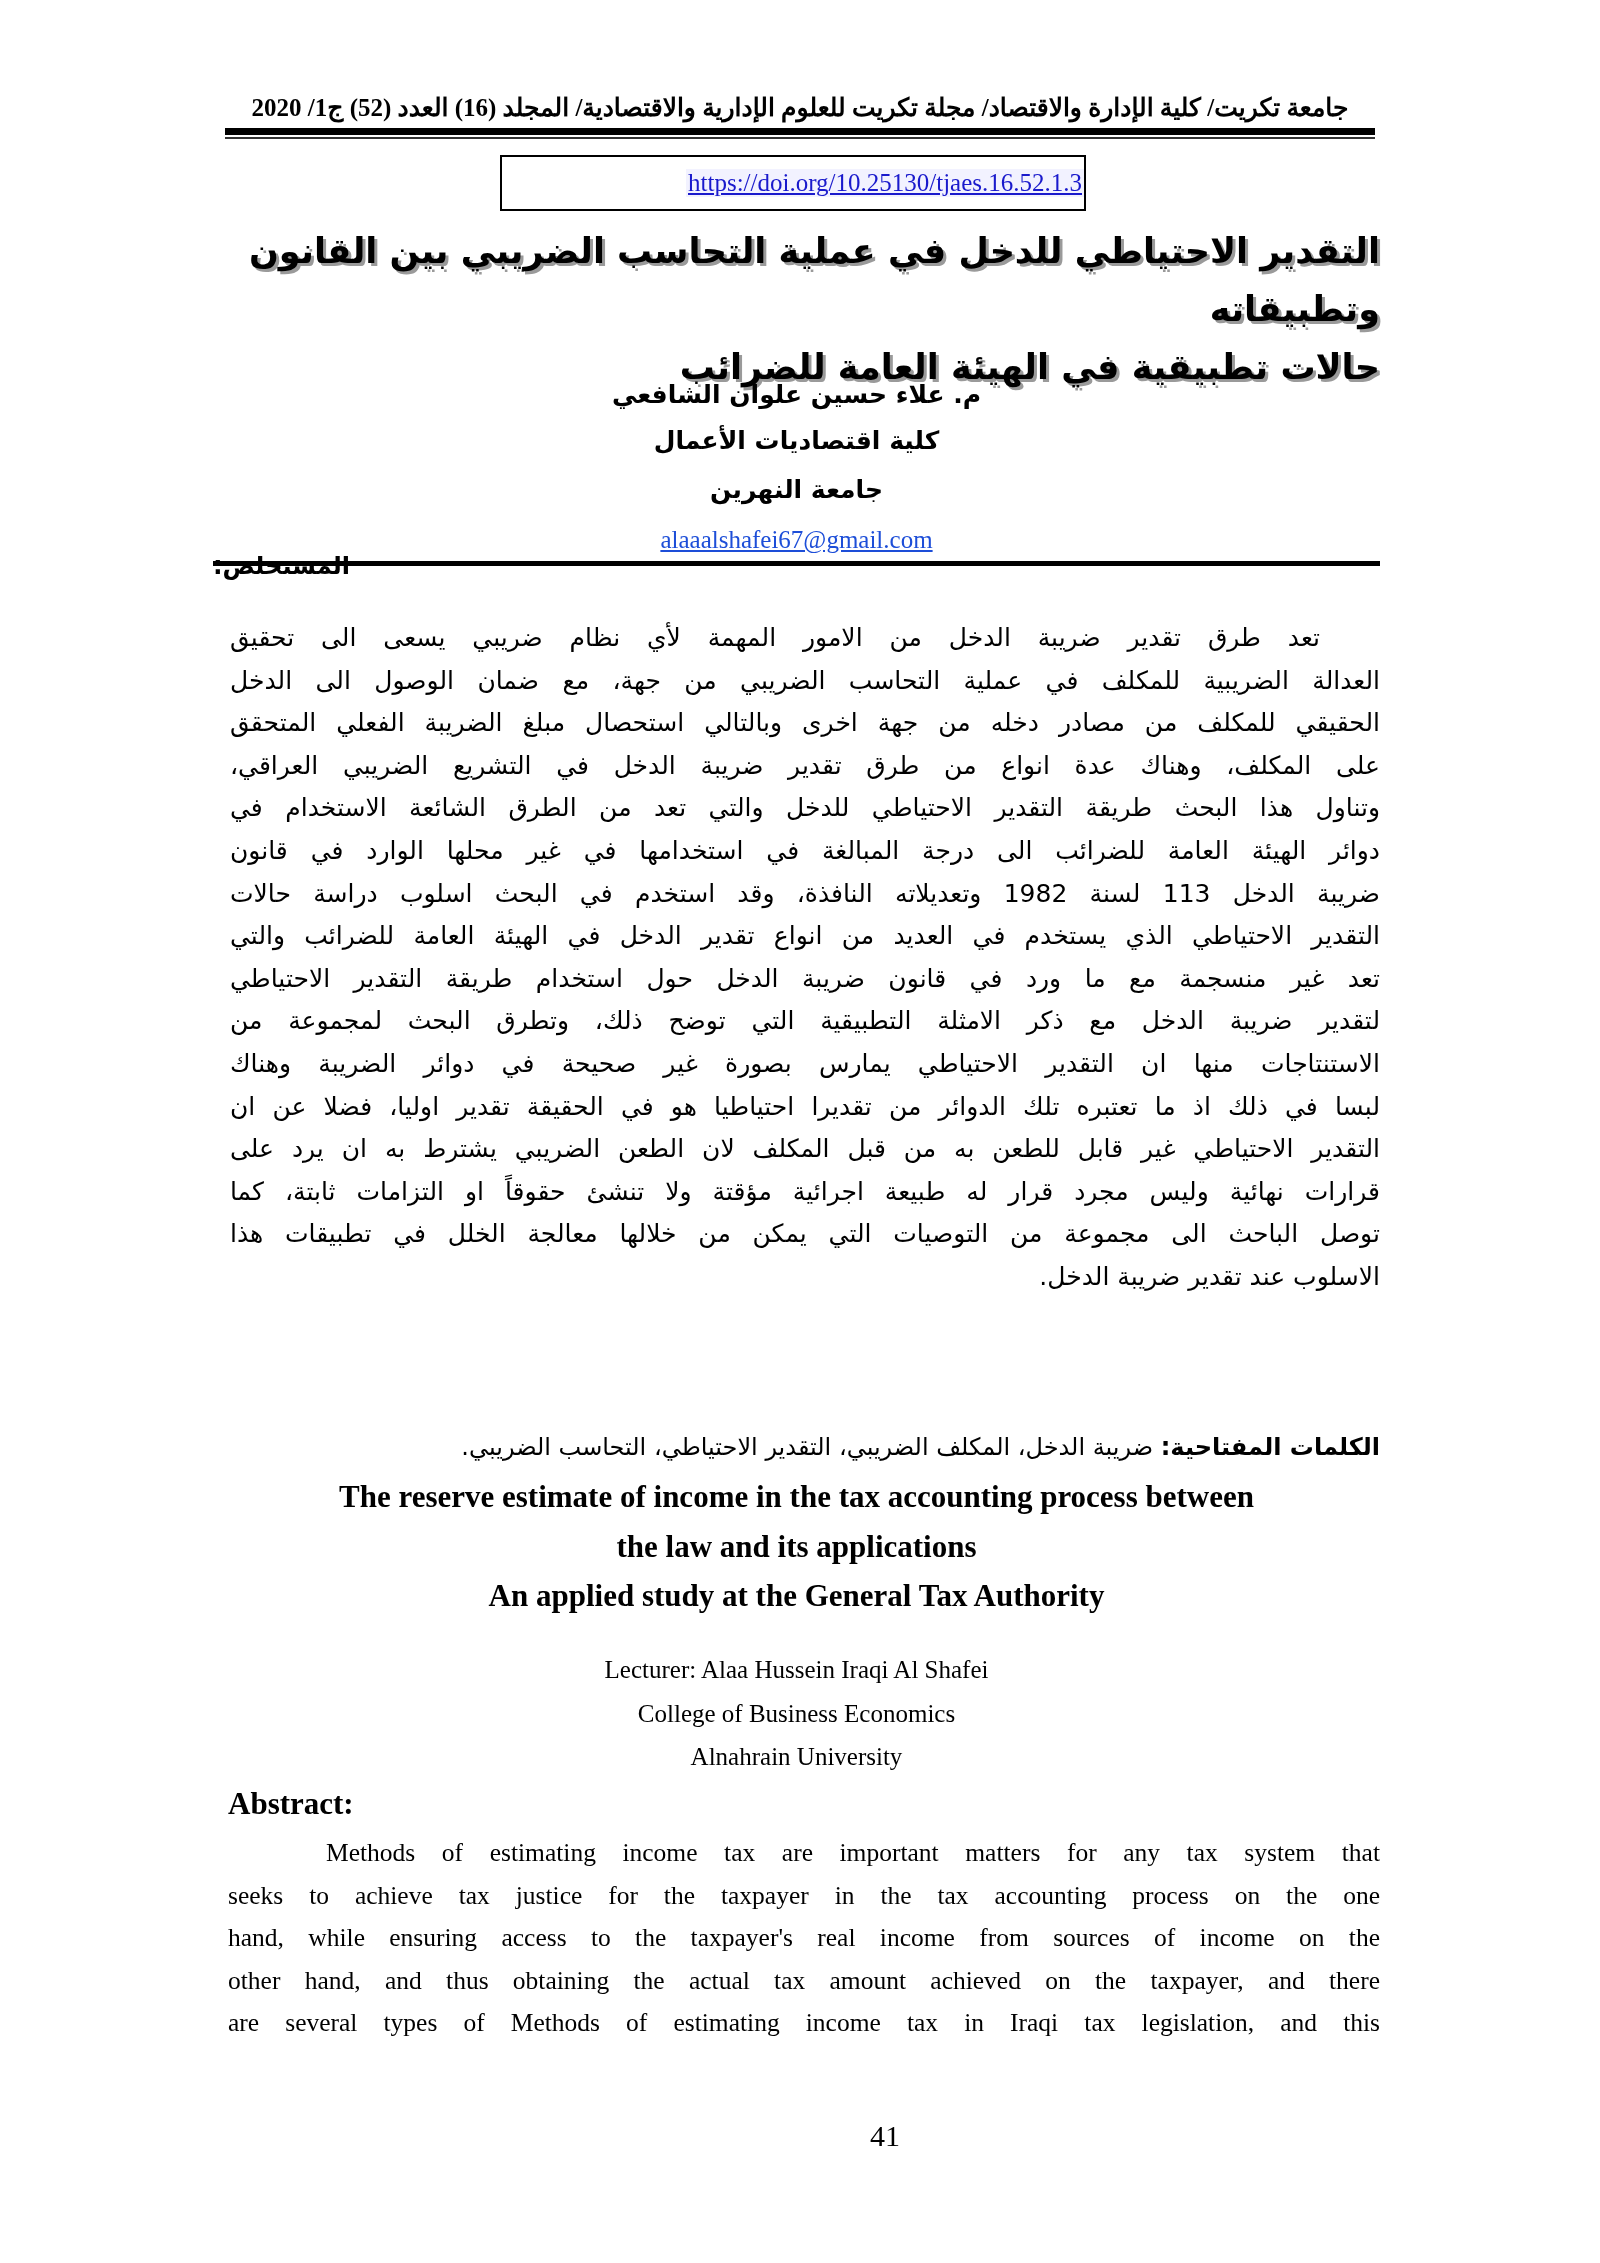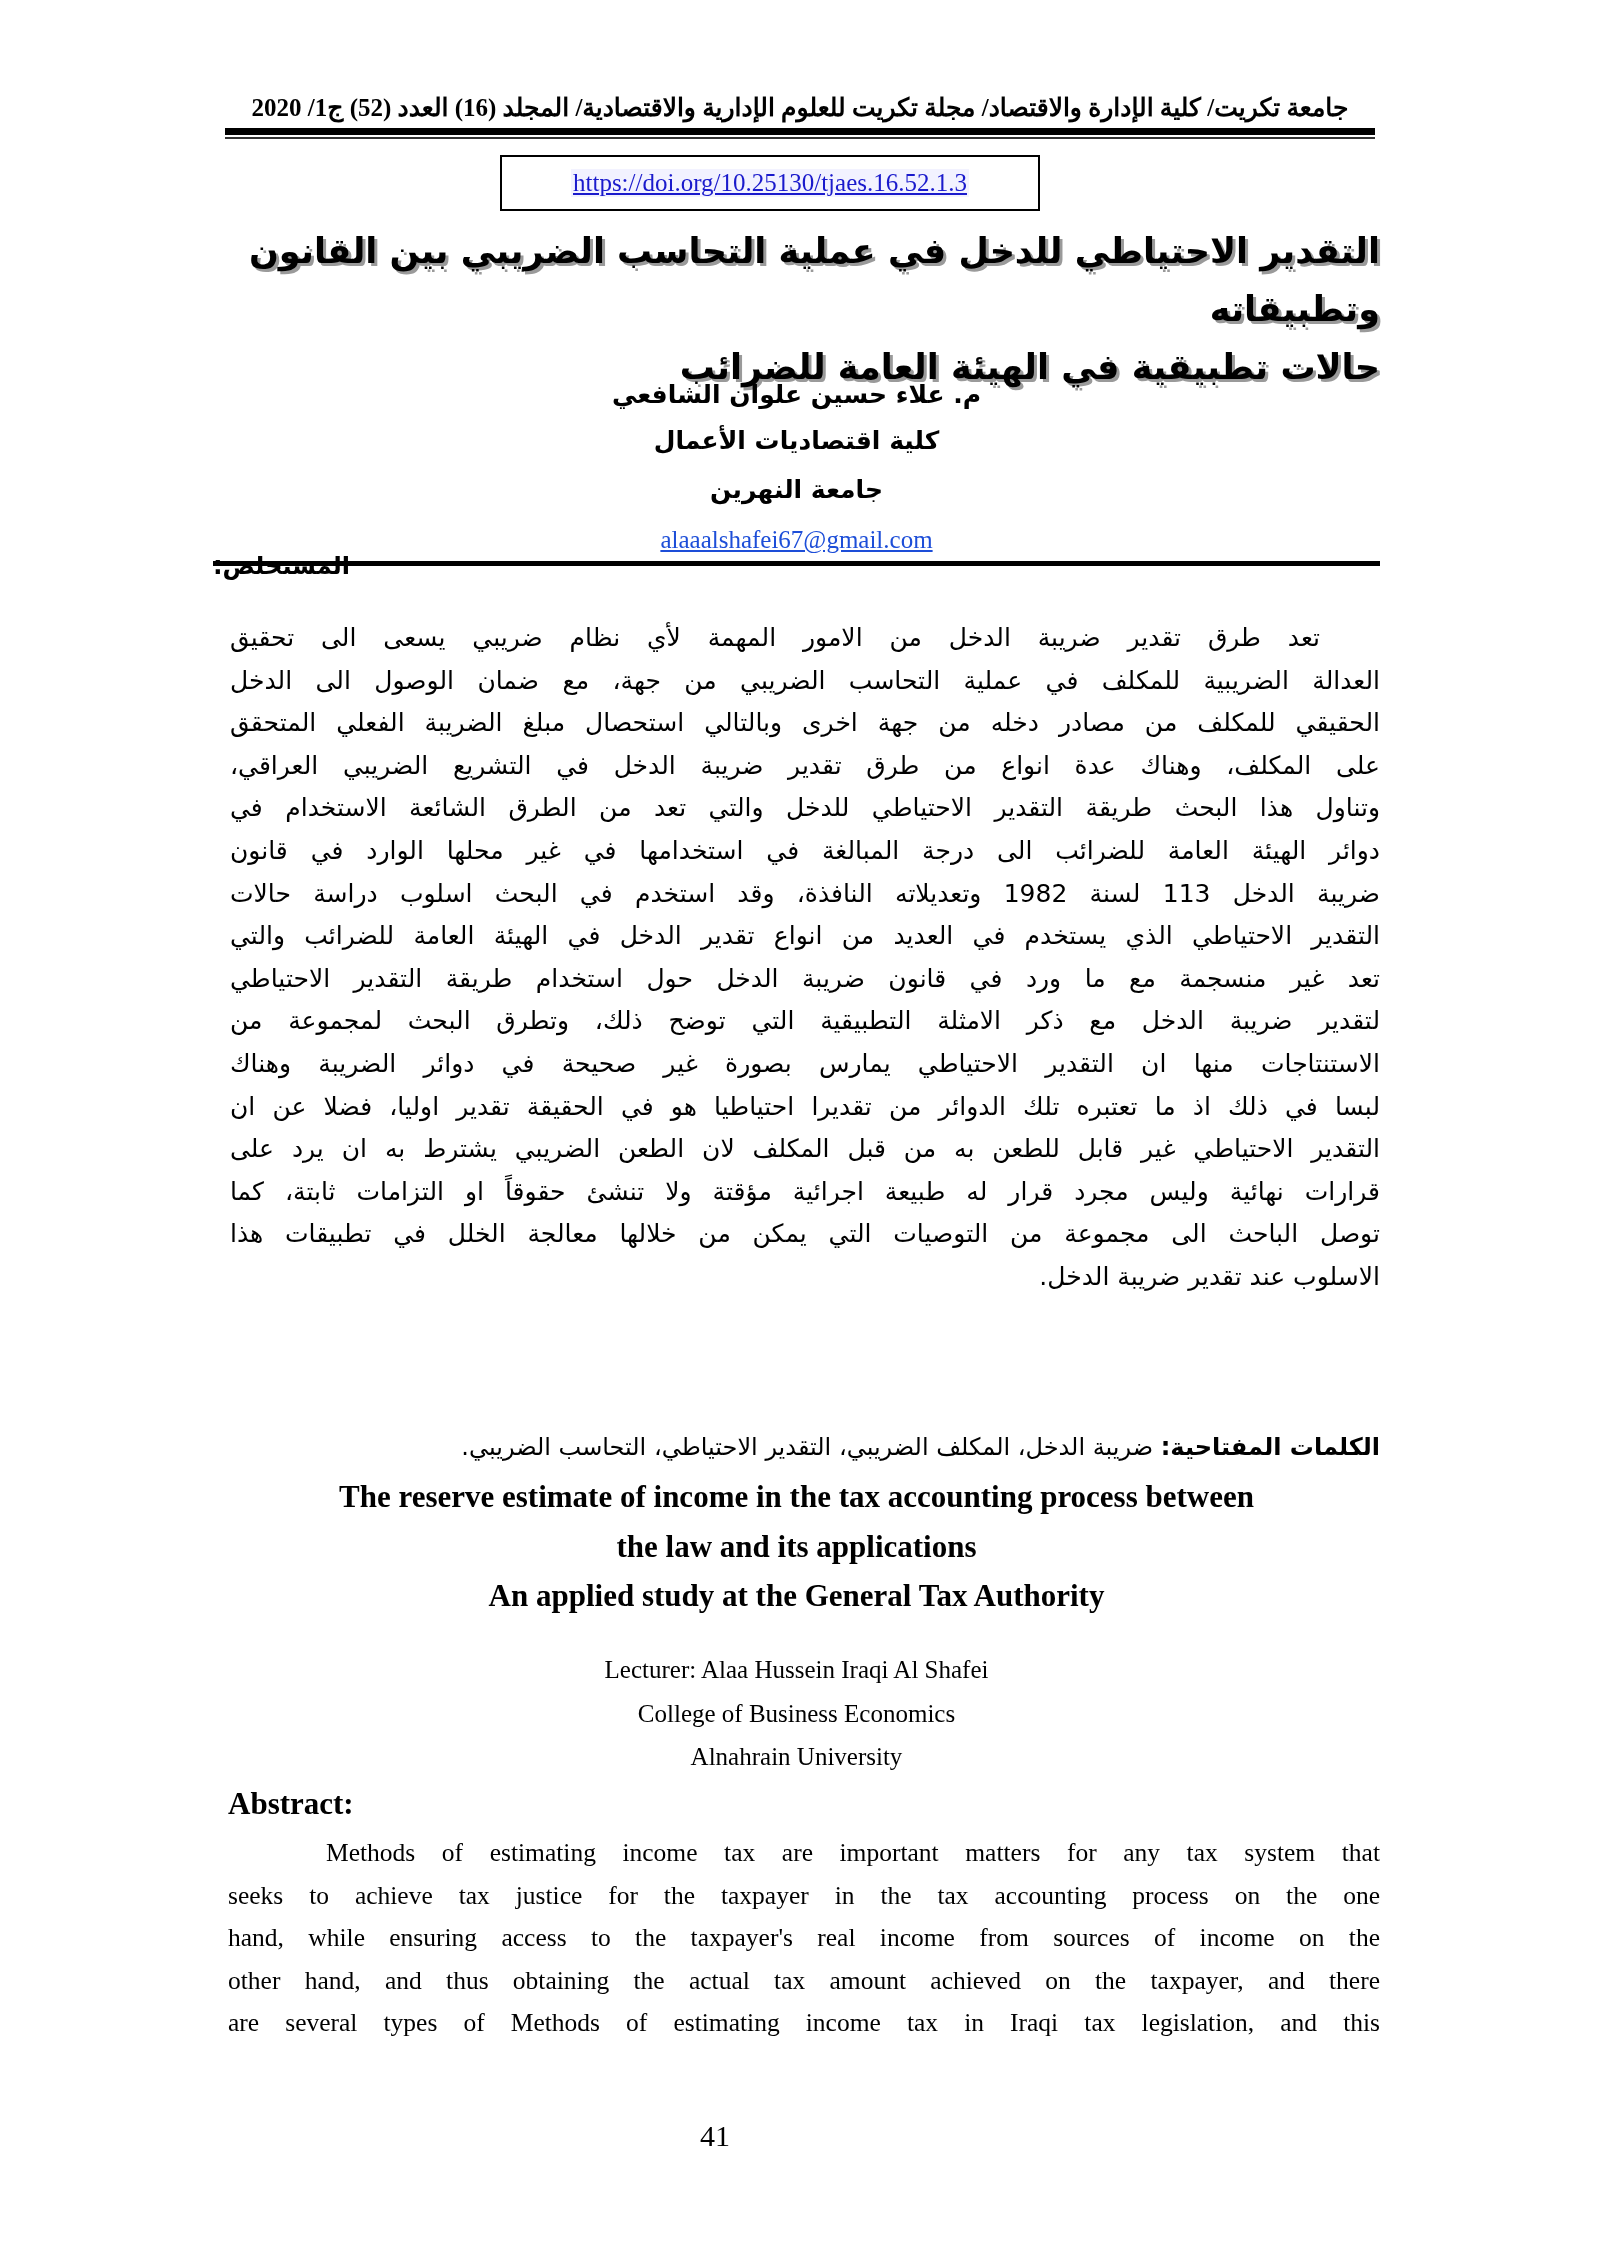--- a/index.html
+++ b/index.html
@@ -43,27 +43,27 @@
       width: 1150px;
       top: 137px;
       height: 2px;
       background: #333;
     }
 
     
     .doi-box {
       left: 500px;
       top: 155px;
-      width: 540px;
+      width: 586px;
       height: 56px;
       border: 2px solid #000;
       box-sizing: border-box;
       display: flex;
       align-items: center;
-      justify-content: center;
+      justify-content: flex-end;
     }
     .doi-link {
       font-family: "Liberation Serif", serif;
       font-size: 25px;
       color: #1a1acc;
       text-decoration: underline;
       background: #f2f2ff;
       padding: 0 2px;
     }
 
@@ -199,21 +199,21 @@
       text-align: justify;
       text-align-last: justify;
       white-space: nowrap;
     }
     .en-line.first { padding-left: 98px; }
 
     .page-number {
       left: 700px;
       width: 200px;
       top: 2116px;
-      text-align: left;
+      text-align: right;
       font-family: "Liberation Serif", serif;
       font-size: 30px;
       line-height: 40px;
     }
   </style>
 </head>
 <body>
 
 <div class="abs running-header">جامعة تكريت/ كلية الإدارة والاقتصاد/ مجلة تكريت للعلوم الإدارية والاقتصادية/ المجلد (16) العدد (52) ج1/ 2020</div>
 <div class="abs rule-thick"></div>

